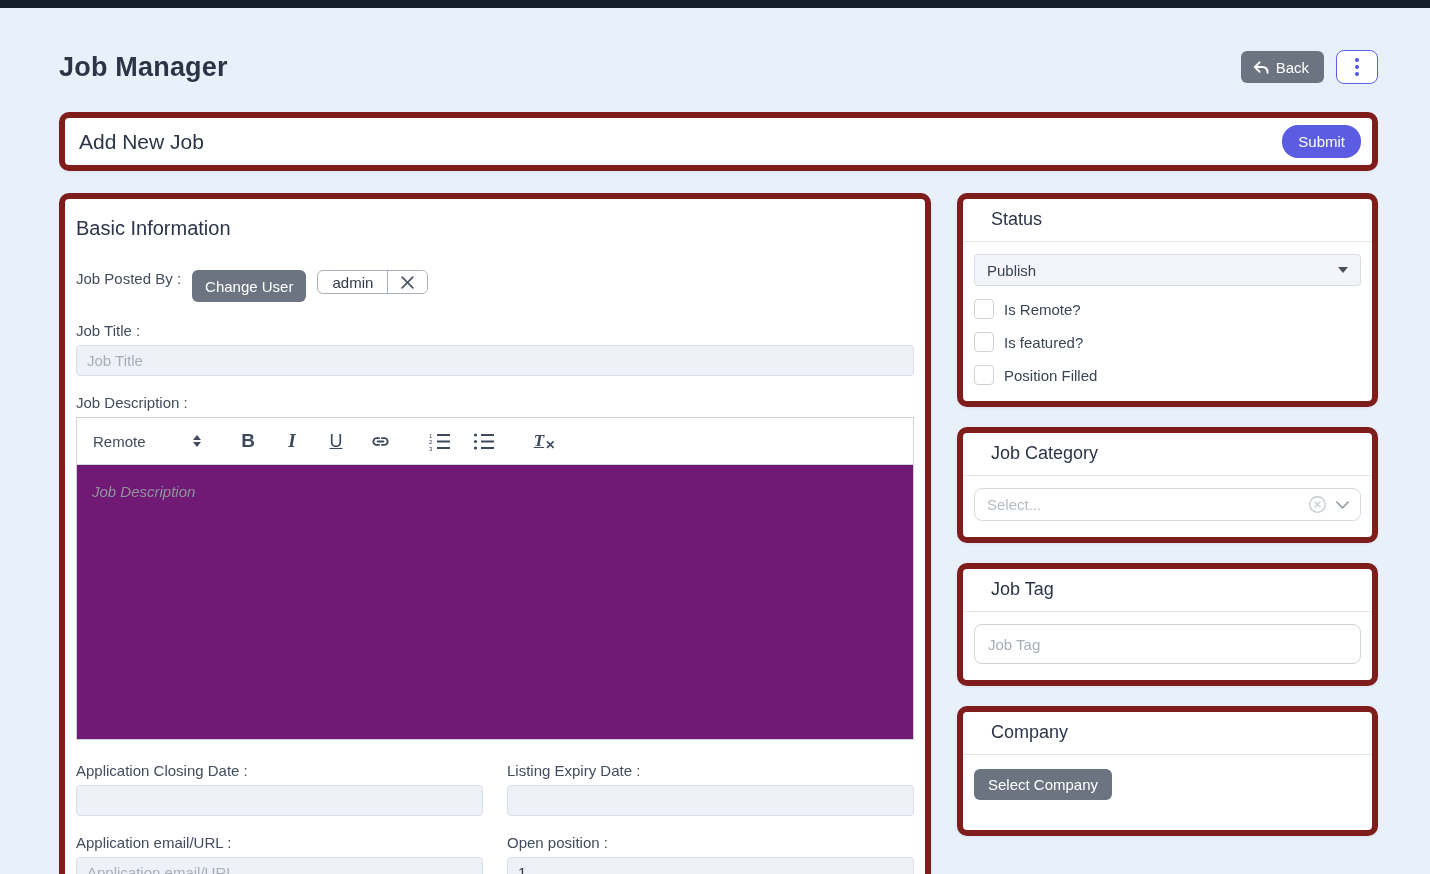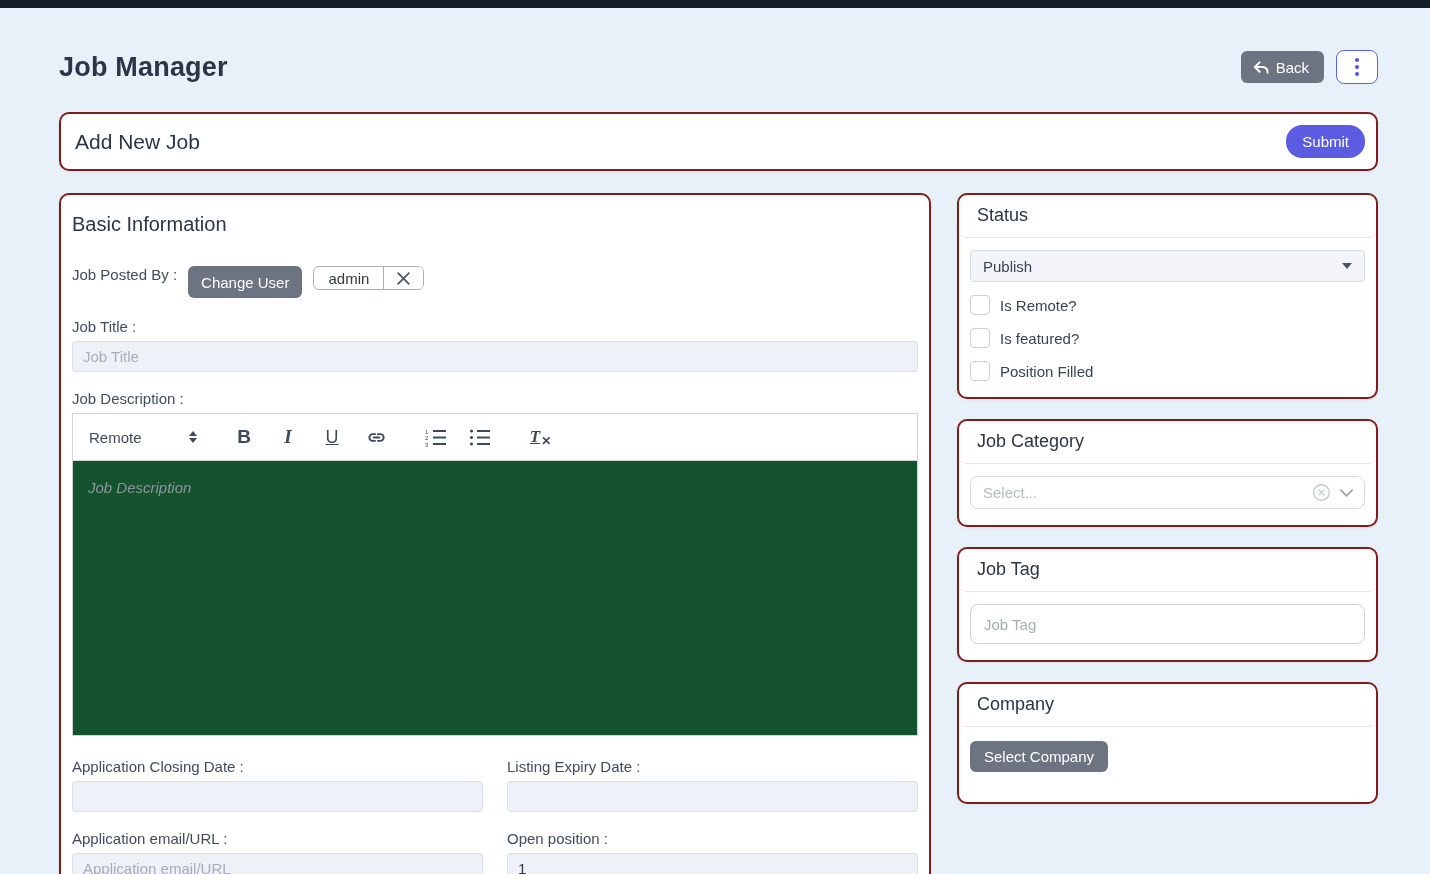--- a/index.html
+++ b/index.html
@@ -27,21 +27,21 @@
     width:42px; height:34px; background:#fff; border:1px solid #5a61e8;
     border-radius:8px; display:flex; align-items:center; justify-content:center;
     cursor:pointer; flex-direction:column; gap:3px;
   }
   .kebab-dot { width:4px; height:4px; border-radius:50%; background:#4f56e8; }
 
   
   .card {
     background:#fff; border-radius:10px;
     box-shadow:0 1px 3px rgba(40,60,90,.07);
-    border:2px solid #7f1d1d;
+    border:6px solid #7f1d1d;
   }
 
   .addcard {
     height:59px; display:flex; align-items:center; justify-content:space-between;
     padding:0 11px 0 14px; margin-bottom:22px;
   }
   .addcard-title { font-size:21px; font-weight:500; color:#2b3547; }
   .btn-submit {
     background:#5b5ce2; color:#fff; border:none; border-radius:16px;
     height:33px; padding:0 16px; font-size:15px; cursor:pointer; font-family:inherit;
@@ -97,33 +97,32 @@
     font-family:inherit;
   }
   .ql-gap { margin-right:22px; }
   .ql-group-gap { margin-right:38px; }
   .ql-bold { font-size:19px; font-weight:800; }
   .ql-italic { font-size:19px; font-style:italic; font-weight:600; font-family:"Liberation Serif", serif; }
   .ql-underline { font-size:18px; font-weight:500; text-decoration:underline; }
   .ql-clean { font-size:17px; font-style:italic; font-family:"Liberation Serif", serif; font-weight:600; position:relative; }
   .ql-clean .t { text-decoration:underline; }
   .ql-clean .x { font-size:12px; font-weight:800; font-style:normal; font-family:"Liberation Sans", sans-serif; position:relative; top:3px; left:1px; }
-  .editor-body { height:274px; position:relative; background:#14532d; }
+  .editor-body { height:274px; position:relative; background:#701a75; }
   .editor-placeholder { position:absolute; top:18px; left:15px; font-style:italic; color:#8d959f; font-size:15px; }
 
   .two-col { display:flex; gap:24px; }
   .col { flex:1; }
 
   
   .sidebar { width:421px; }
   .side-card { margin-bottom:20px; overflow:hidden; }
   .side-card-header {
-    padding:10px 18px 11px; font-size:18px; font-weight:500; color:#2b3547;
+    padding:10px 28px 11px; font-size:18px; font-weight:500; color:#2b3547;
     border-bottom:1px solid #e4e8ed;
-    border-radius:7px;
   }
   .side-card-body { padding:12px 11px 16px; }
 
   .status-select {
     width:100%; height:32px; background:#f3f5fa; border:1px solid #d7dbe2;
     border-radius:4px; display:flex; align-items:center; justify-content:space-between;
     padding:0 12px; font-size:15px; color:#3a4454; cursor:pointer;
   }
   .select-caret { width:0; height:0; border-left:5px solid transparent; border-right:5px solid transparent; border-top:6px solid #4a525e; }
 

